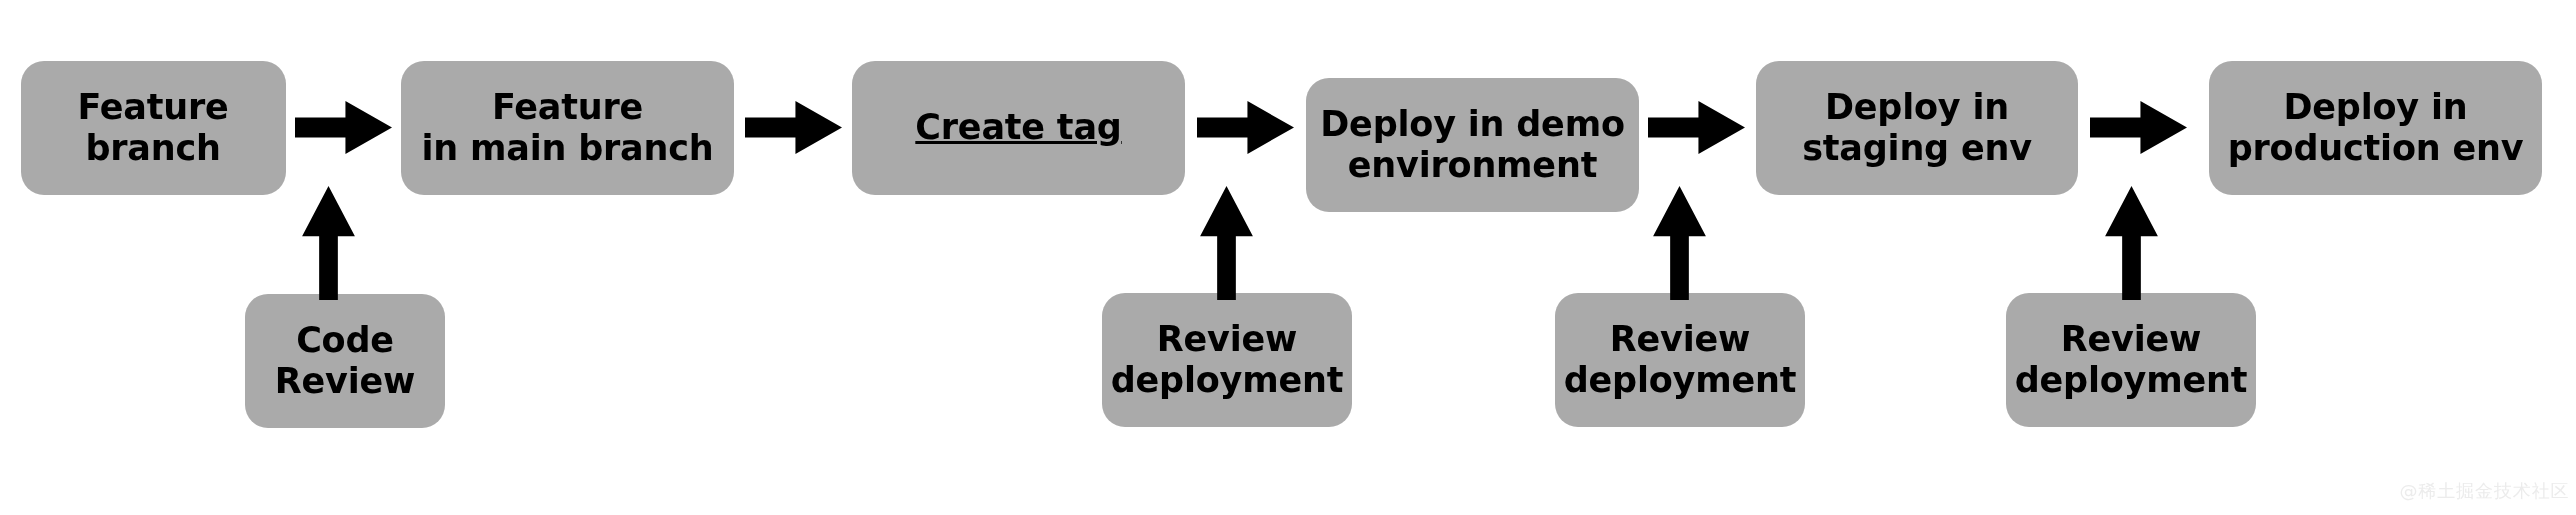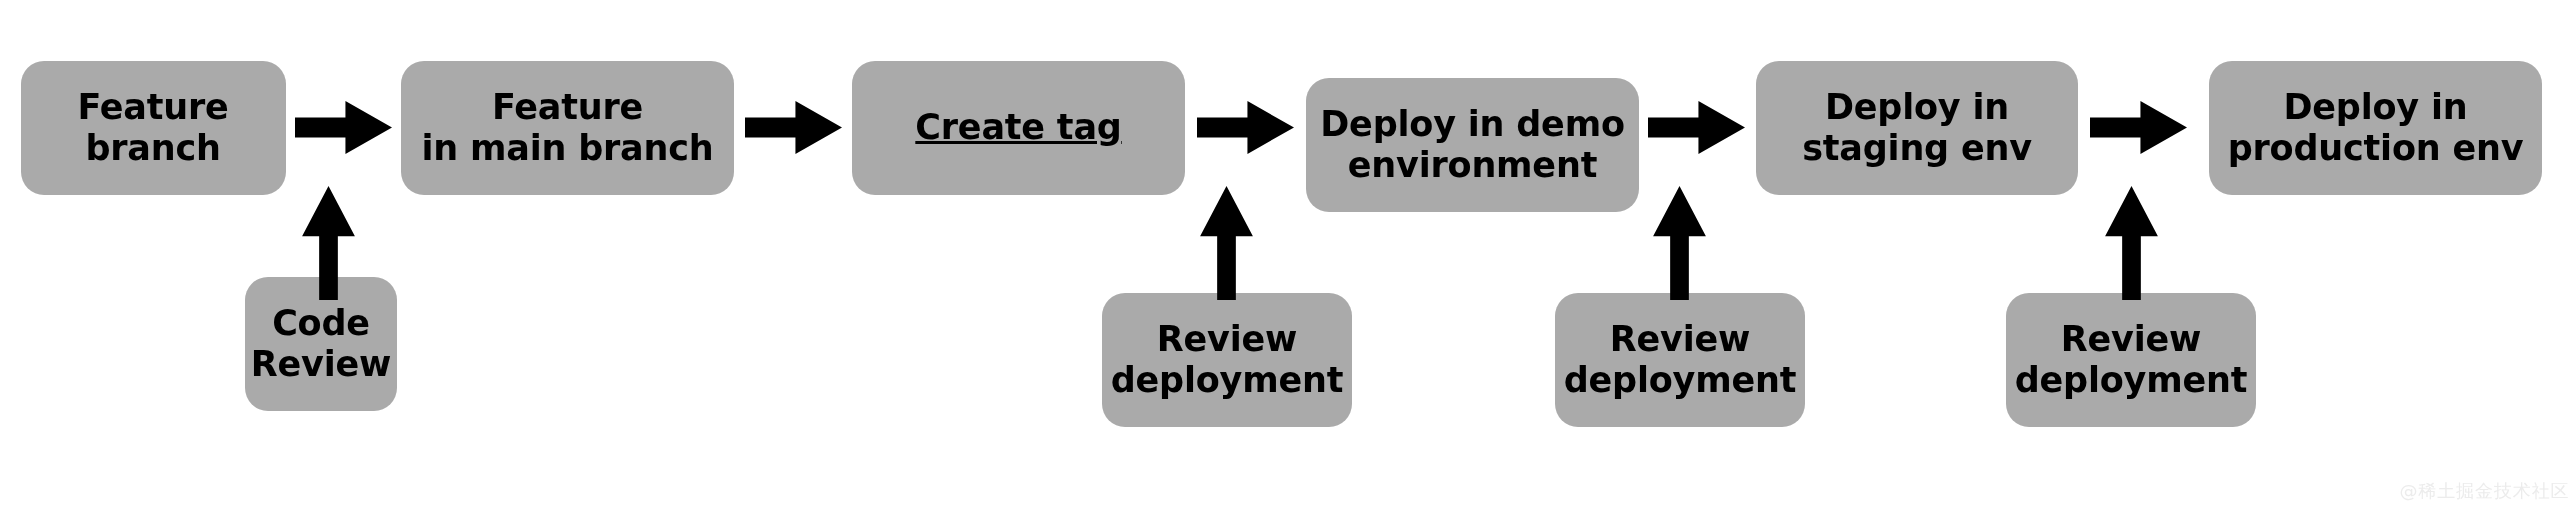--- a/index.html
+++ b/index.html
@@ -65,21 +65,21 @@
 branch</span></div>
       <div class="node" style="left: 401px; top: 61px; width: 333px; height: 134px; background: rgb(170, 170, 170); color: rgb(0, 0, 0);"><span style="white-space: pre-line;">Feature
 in main branch</span></div>
       <div class="node" style="left: 852px; top: 61px; width: 333px; height: 134px; background: rgb(170, 170, 170); color: rgb(0, 0, 0);"><span style="white-space: pre-line; text-decoration: underline;">Create tag</span></div>
       <div class="node" style="left: 1306px; top: 78px; width: 333px; height: 134px; background: rgb(170, 170, 170); color: rgb(0, 0, 0);"><span style="white-space: pre-line;">Deploy in demo
 environment</span></div>
       <div class="node" style="left: 1756px; top: 61px; width: 322px; height: 134px; background: rgb(170, 170, 170); color: rgb(0, 0, 0);"><span style="white-space: pre-line;">Deploy in
 staging env</span></div>
       <div class="node" style="left: 2209px; top: 61px; width: 333px; height: 134px; background: rgb(170, 170, 170); color: rgb(0, 0, 0);"><span style="white-space: pre-line;">Deploy in
 production env</span></div>
-      <div class="node" style="left: 245px; top: 277px; width: 152px; height: 134px; background: rgb(170, 170, 170); color: rgb(0, 0, 0);"><span style="white-space: pre-line;">Code
+      <div class="node" style="left: 245px; top: 294px; width: 200px; height: 134px; background: rgb(170, 170, 170); color: rgb(0, 0, 0);"><span style="white-space: pre-line;">Code
 Review</span></div>
       <div class="node" style="left: 1102px; top: 293px; width: 250px; height: 134px; background: rgb(170, 170, 170); color: rgb(0, 0, 0);"><span style="white-space: pre-line;">Review
 deployment</span></div>
       <div class="node" style="left: 1555px; top: 293px; width: 250px; height: 134px; background: rgb(170, 170, 170); color: rgb(0, 0, 0);"><span style="white-space: pre-line;">Review
 deployment</span></div>
       <div class="node" style="left: 2006px; top: 293px; width: 250px; height: 134px; background: rgb(170, 170, 170); color: rgb(0, 0, 0);"><span style="white-space: pre-line;">Review
 deployment</span></div>
     </div>
   <div id="edges-layer">
       <div class="arrow-h" style="left: 295px; top: 100px; width: 97px; height: 55px;">

